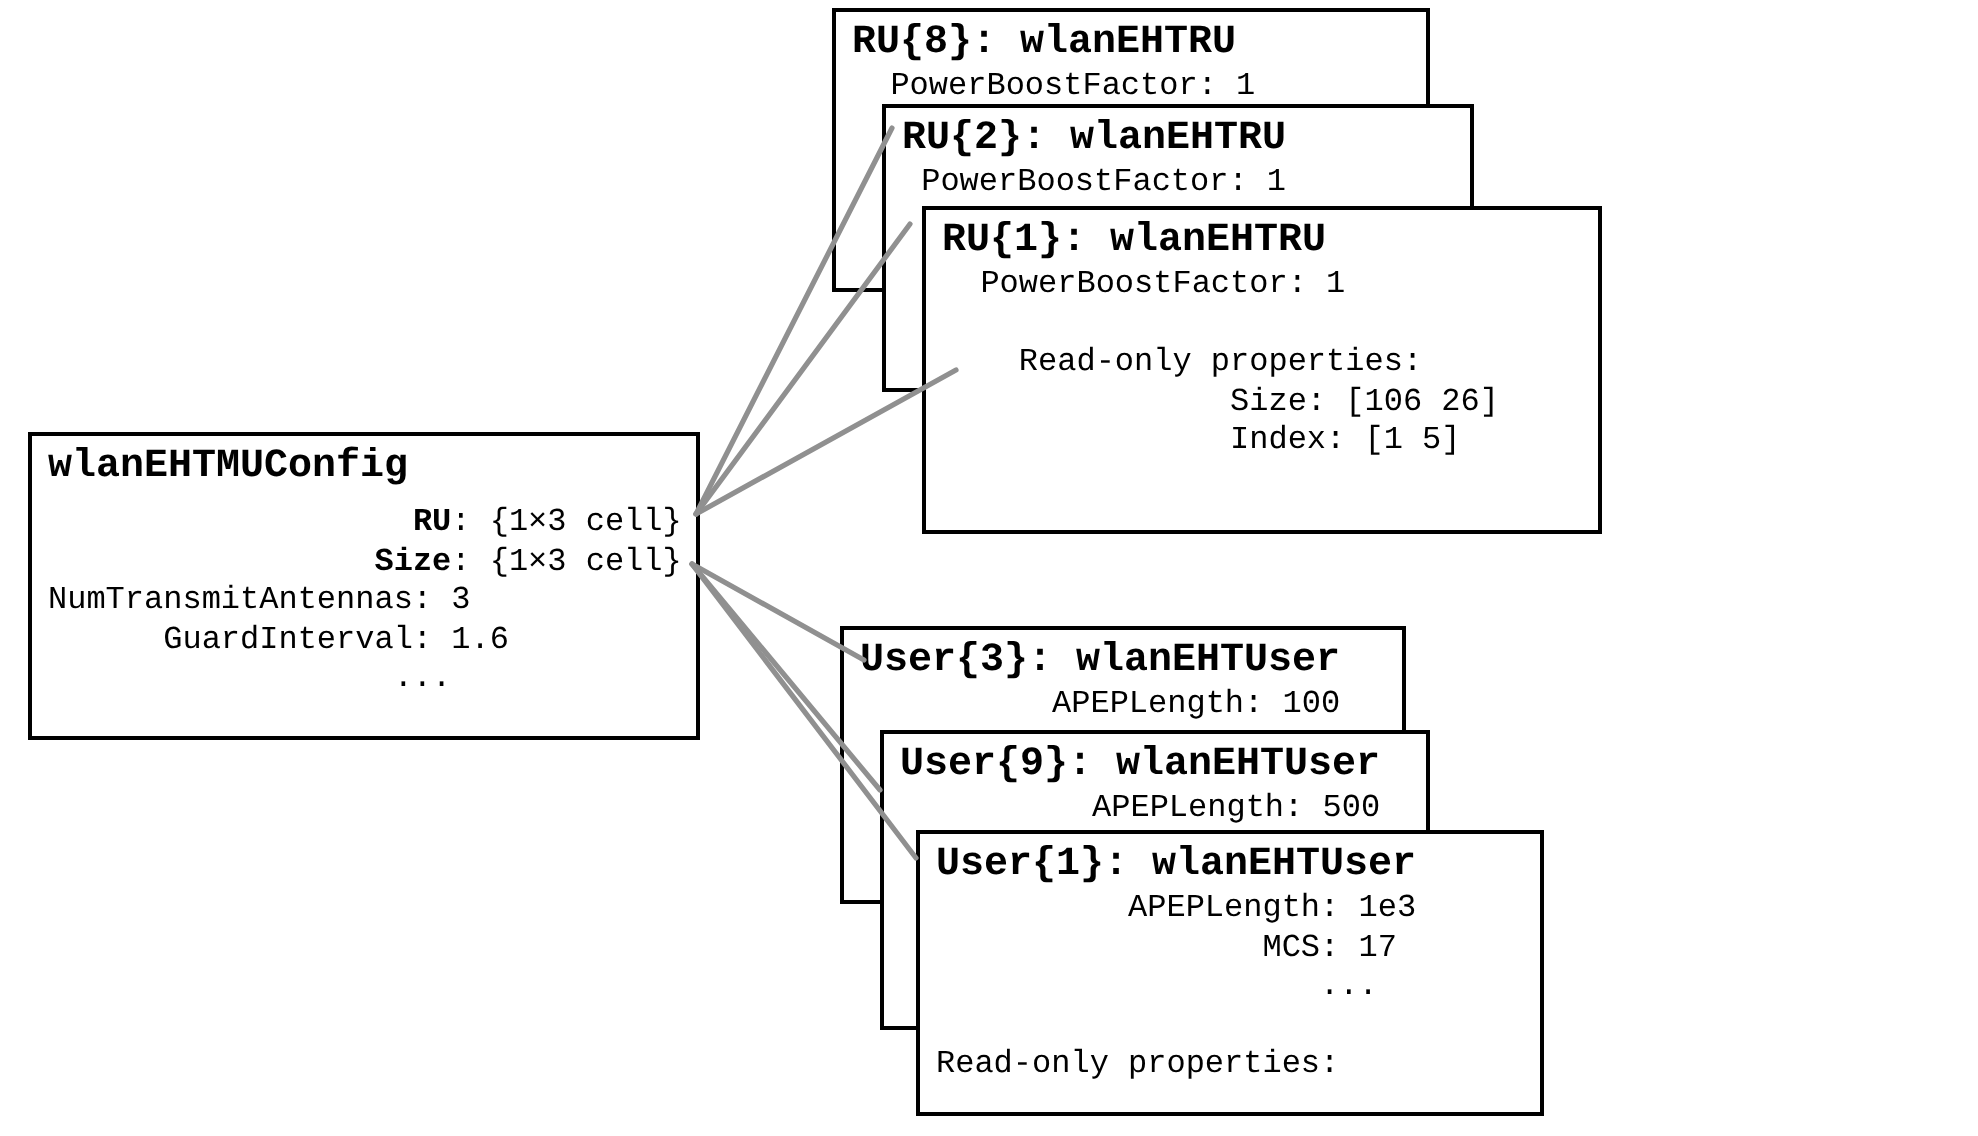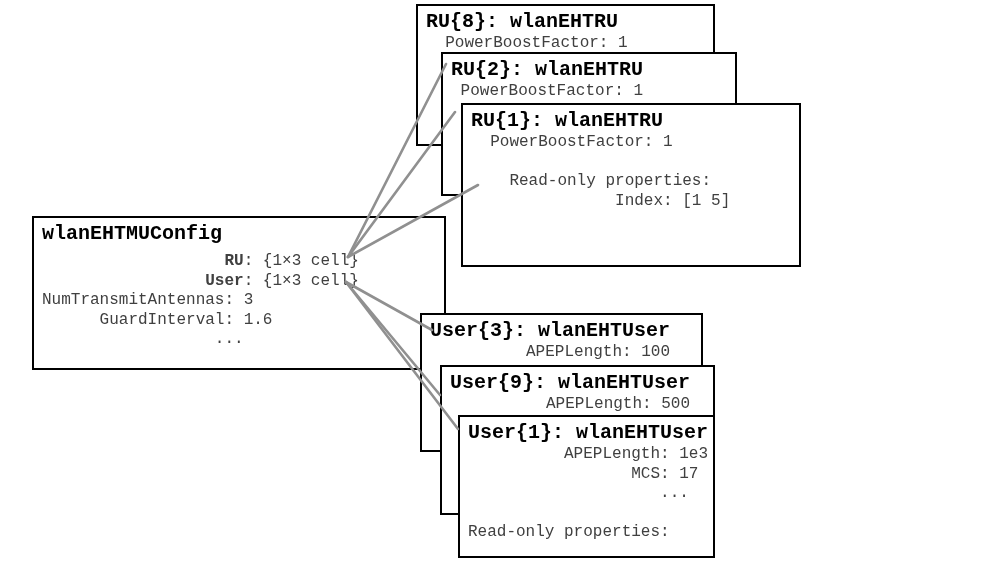--- a/index.html
+++ b/index.html
@@ -21,64 +21,64 @@
   .box-title{
     font-size:20px;
     line-height:24px;
     font-weight:bold;
     color:#000000;
     white-space:pre;
   }
   .box-content{
     font-size:16px;
     line-height:19.5px;
-    color:#404040;
+    color:#000000;
     white-space:pre;
   }
   .box-content div{min-height:19.5px;}
   .box-content .b{font-weight:bold;font-family:Liberation Mono, monospace;}
 
   
-  #box-config{left:14px;top:216px;width:414px;height:154px;z-index:1;margin-left:18px;}
+  #box-config{left:14px;top:216px;width:336px;height:154px;z-index:1;}
   #box-config .box-content{margin-top:6px;}
   #box-ru3{left:416px;top:4px;width:299px;height:142px;z-index:2;}
   #box-ru2{left:441px;top:52px;width:296px;height:144px;z-index:3;}
   #box-ru1{left:461px;top:103px;width:340px;height:164px;z-index:4;}
   #box-user3{left:420px;top:313px;width:283px;height:139px;z-index:2;}
   #box-user2{left:440px;top:365px;width:275px;height:150px;z-index:3;}
-  #box-user1{left:458px;top:415px;width:257px;height:143px;z-index:4;}
+  #box-user1{left:458px;top:415px;width:314px;height:143px;z-index:4;}
 
   #connector-svg{
     position:absolute;left:0;top:0;width:989px;height:568px;
     z-index:10;pointer-events:none;
   }
 </style>
 </head>
 <body>
 
 <div class="canvas">
 
   <div class="box" id="box-config">
     <div class="box-title">wlanEHTMUConfig</div>
-    <div class="box-content"><div><span>                   </span><span class="b">RU</span><span>: {1×3 cell}</span></div><div><span>                 </span><span class="b">User</span><span>: {1×3 cell}</span></div><div><span>NumTransmitAntennas: 3</span></div><div><span>      GuardInterval: 1.6</span></div><div><span>                  ...</span></div></div>
+    <div class="box-content"><div><span>                   </span><span class="b">RU</span><span>: {1×3 cell}</span></div><div><span>                 </span><span class="b">Size</span><span>: {1×3 cell}</span></div><div><span>NumTransmitAntennas: 3</span></div><div><span>      GuardInterval: 1.6</span></div><div><span>                  ...</span></div></div>
   </div>
 
   <div class="box" id="box-ru3">
     <div class="box-title">RU{8}: wlanEHTRU</div>
     <div class="box-content"><div><span>  PowerBoostFactor: 1</span></div></div>
   </div>
 
   <div class="box" id="box-ru2">
     <div class="box-title">RU{2}: wlanEHTRU</div>
     <div class="box-content"><div><span> PowerBoostFactor: 1</span></div></div>
   </div>
 
   <div class="box" id="box-ru1">
     <div class="box-title">RU{1}: wlanEHTRU</div>
-    <div class="box-content"><div><span>  PowerBoostFactor: 1</span></div><div><span></span></div><div><span>    Read-only properties:</span></div><div><span>               Index: [1 5]</span></div></div>
+    <div class="box-content"><div><span>  PowerBoostFactor: 1</span></div><div><span></span></div><div><span>    Read-only properties:</span></div><div><span>               Size: [106 26]</span></div><div><span>               Index: [1 5]</span></div></div>
   </div>
 
   <div class="box" id="box-user3">
     <div class="box-title">User{3}: wlanEHTUser</div>
     <div class="box-content"><div><span>          APEPLength: 100</span></div></div>
   </div>
 
   <div class="box" id="box-user2">
     <div class="box-title">User{9}: wlanEHTUser</div>
     <div class="box-content"><div><span>          APEPLength: 500</span></div></div>

